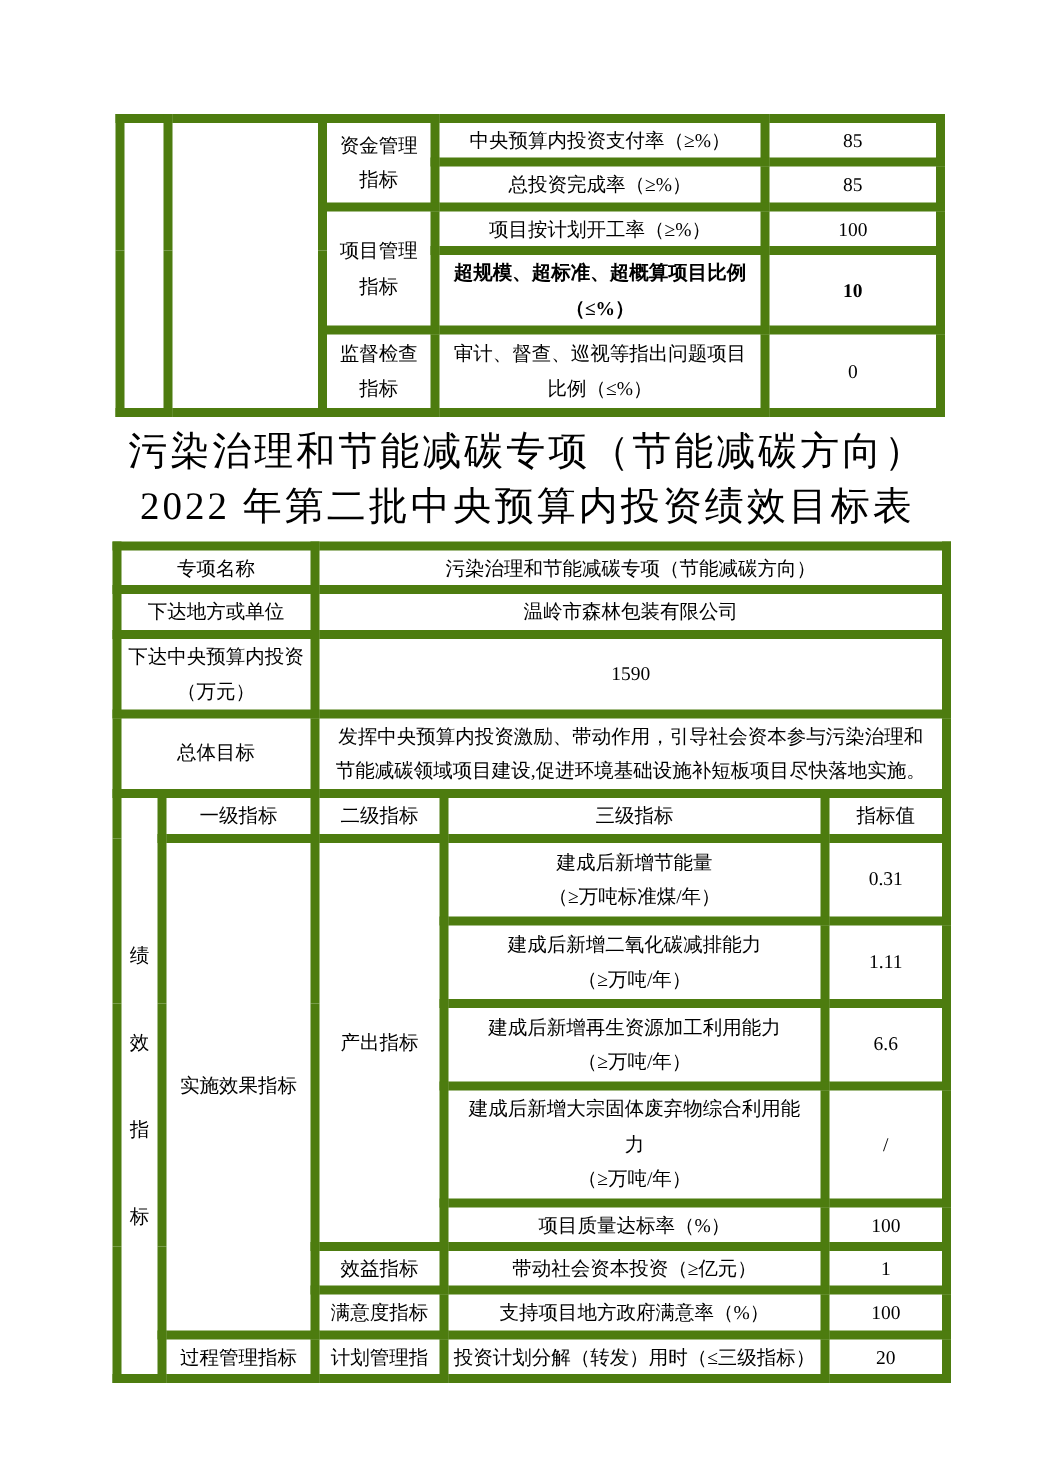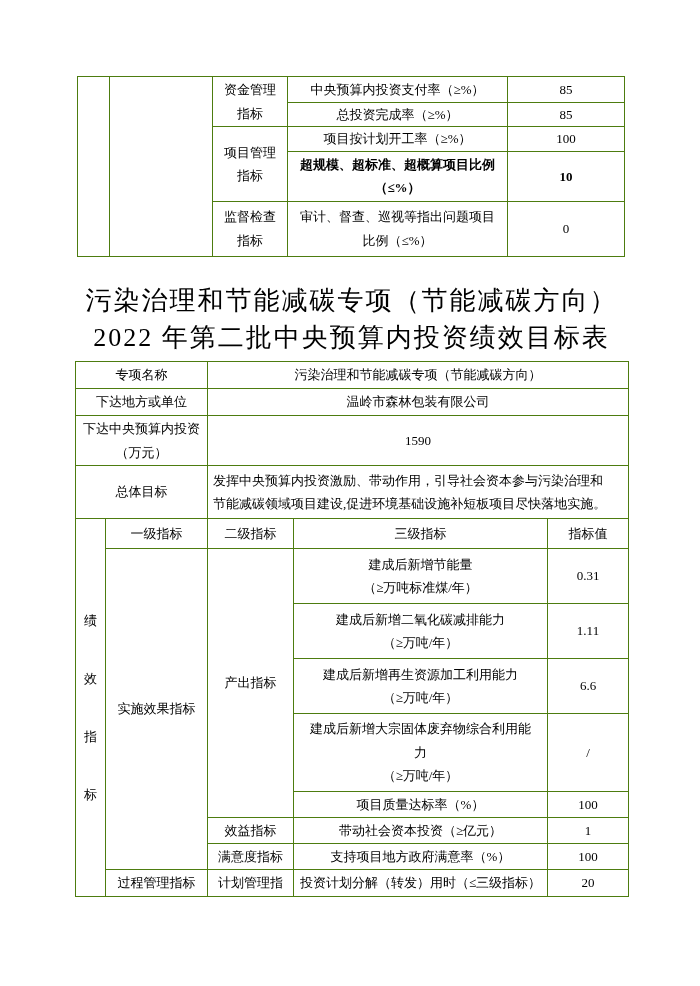--- a/index.html
+++ b/index.html
@@ -6,21 +6,21 @@
   body {
     width:700px; height:986px;
     background:#ffffff;
     color:#000000;
     font-family:"Liberation Serif","DejaVu Serif",serif;
   }
   .page { position:relative; width:700px; height:986px; background:#fff; overflow:hidden; }
 
   table { border-collapse:collapse; table-layout:fixed; }
   td {
-    border:1px solid #4d7c0f;
+    border:6px solid #4d7c0f;
     text-align:center;
     vertical-align:middle;
     font-size:13px;
     line-height:1.8;
     padding:0 2px;
     white-space:pre-line;
     overflow:hidden;
   }
 
   
@@ -43,21 +43,21 @@
   
   .main-table { position:absolute; left:75px; top:361px; width:553px; }
   .main-table .h27 { height:27px; }
   .main-table .h50 { height:50px; }
   .main-table .h53 { height:53px; }
   .main-table .h30 { height:30px; }
   .main-table .h55 { height:55px; }
   .main-table .h78 { height:78px; }
   .main-table .h26 { height:26px; }
 
-  .goal-cell { text-align:left; padding:0 5px; }
+  .goal-cell { text-align:center; padding:0 5px; }
   .side-cell { line-height:58px; font-size:13px; padding:0; }
 </style>
 </head>
 <body>
 
 <div class="page">
 
   <table class="top-table">
     <colgroup>
       <col style="width:32px">

